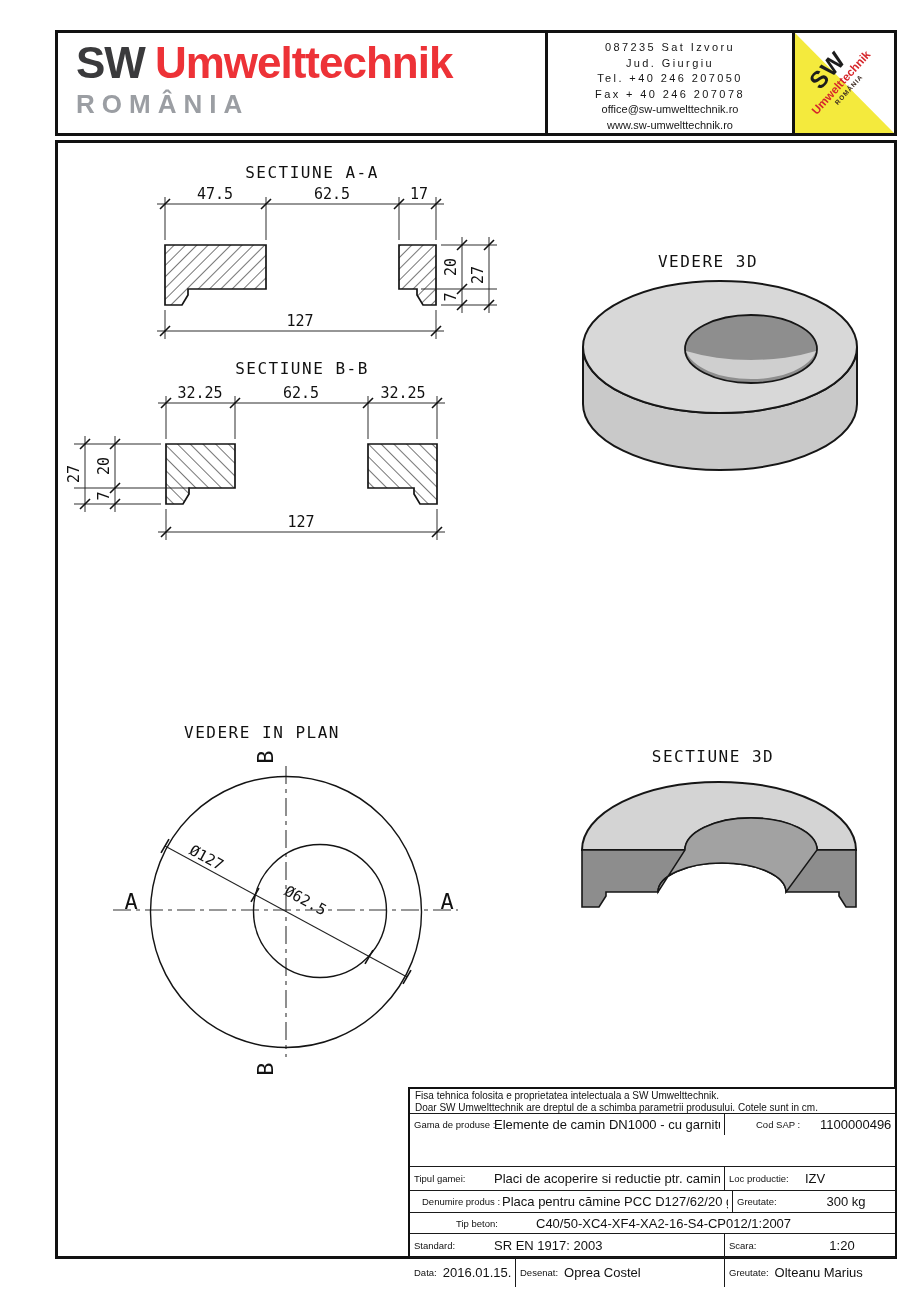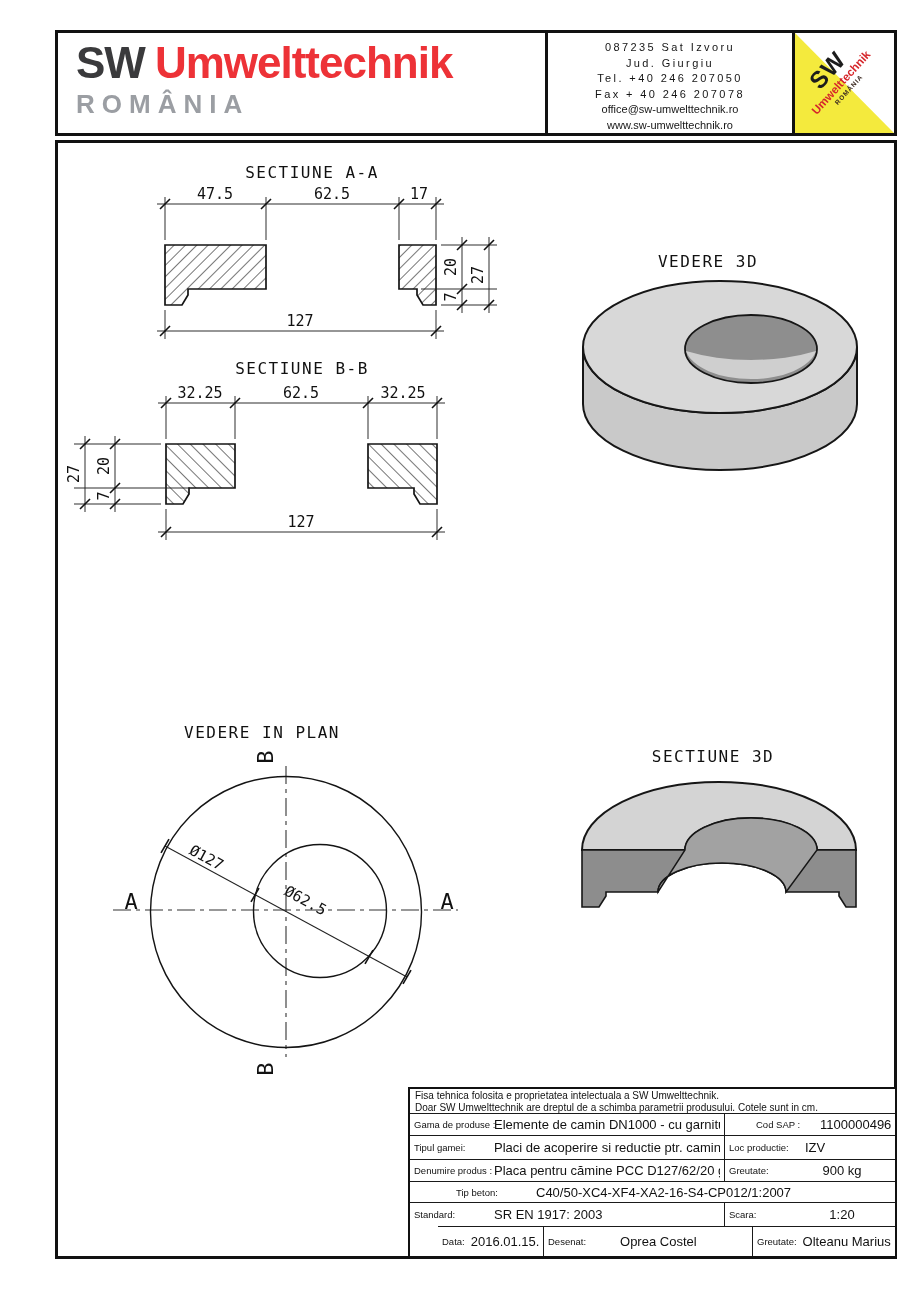--- a/index.html
+++ b/index.html
@@ -30,34 +30,34 @@
          border:3px solid #111;box-sizing:border-box;background:#fff;}
   svg.drawing{position:absolute;left:0;top:0;width:920px;height:1301px;}
   svg text{fill:#111;}
   .cad{font-family:"DejaVu Sans Mono",monospace;}
   
   .tblock{position:absolute;left:408px;top:1087px;width:489px;height:171px;
           border:2px solid #111;box-sizing:border-box;background:#fff;font-size:13px;}
   .t-row{display:flex;box-sizing:border-box;border-top:1.5px solid #1a1a1a;align-items:stretch;}
   .t-row:first-child{border-top:none;}
   .disclaimer{display:block;height:24px;padding:1px 0 0 5px;font-size:10px;line-height:11.5px;}
-  .r-gama{height:22px;gap:27px;}  .r-tipul{height:24px;}  .r-denum{height:22px;}
-  .r-beton{height:21px;} .r-std{height:24px;justify-content:center;}    .r-data{height:30px;margin-left:28px;}
+  .r-gama{height:22px;gap:27px;}  .r-tipul{height:24px;margin-top:31px;}  .r-denum{height:22px;padding-left:8px;}
+  .r-beton{height:21px;} .r-std{height:24px;justify-content:center;}    .r-data{height:30px;}
   .cell{display:flex;align-items:center;box-sizing:border-box;padding:0 4px;min-width:0;}
   .cell.cl{width:315px;border-right:1.5px solid #1a1a1a;}
   .cell.cr{flex:1;}
   .cell.full{flex:1;padding-left:46px;}
   .lbl{font-size:9.5px;white-space:nowrap;flex:none;}
   .lblw{width:80px;}
   .lblr{width:64px;}
   .val{font-size:13px;white-space:nowrap;overflow:hidden;}
   .val-c{flex:1;text-align:center;}
   .val-l{padding-left:12px;}
   .c-data{width:106px;border-right:1.5px solid #1a1a1a;}
-  .c-des{width:209px;border-right:1.5px solid #1a1a1a;gap:28px;}
+  .c-des{width:209px;border-right:1.5px solid #1a1a1a;}
 </style>
 </head>
 <body>
 
 <div class="page">
 
   <div class="header">
     <div class="logo-box">
       <div class="logo-line1">
         <span class="logo-sw">SW</span><span class="logo-umw">Umwelttechnik</span>
@@ -263,21 +263,21 @@
         <span class="val val-l">IZV</span>
       </div>
     </div>
     <div class="t-row r-denum">
       <div class="cell cl">
         <span class="lbl lblw">Denumire produs :</span>
         <span class="val">Placa pentru cămine PCC D127/62/20 gol</span>
       </div>
       <div class="cell cr">
         <span class="lbl lblr">Greutate:</span>
-        <span class="val val-c">900 kg</span>
+        <span class="val val-c">300 kg</span>
       </div>
     </div>
     <div class="t-row r-beton">
       <div class="cell full">
         <span class="lbl lblw">Tip beton:</span>
         <span class="val">C40/50-XC4-XF4-XA2-16-S4-CP012/1:2007</span>
       </div>
     </div>
     <div class="t-row r-std">
       <div class="cell cl">

